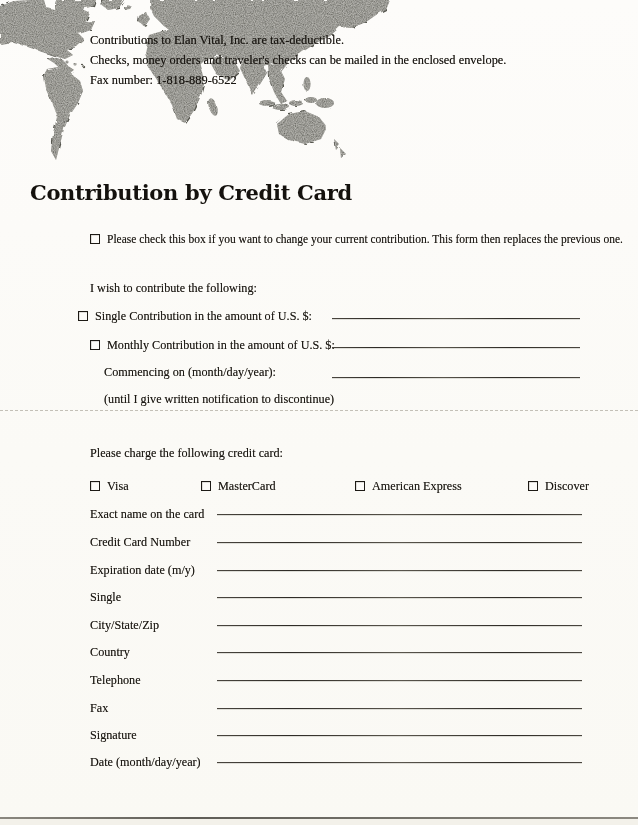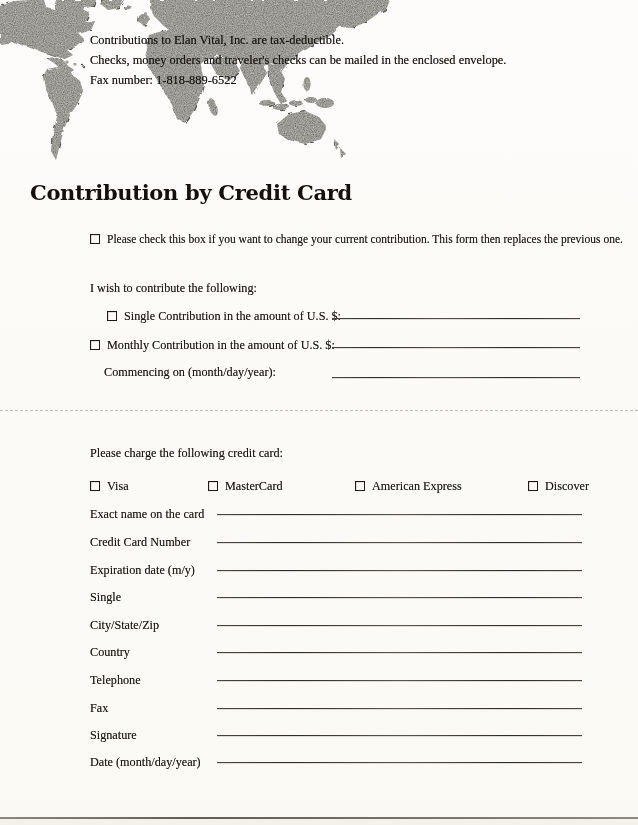--- a/index.html
+++ b/index.html
@@ -139,42 +139,43 @@
   </div>
 
   <h1 class="title">Contribution by Credit Card</h1>
 
   <div class="abs" style="left:90px;top:229px;">
     <span class="cb"></span><span class="txt small">Please check this box if you want to change your current contribution. This form then replaces the previous one.</span>
   </div>
 
   <div class="abs txt" style="left:90px;top:281px;">I wish to contribute the following:</div>
 
-  <div class="abs" style="left:107px;top:306px;">
+  <div class="abs" style="left:78px;top:306px;">
     <span class="cb"></span><span class="txt">Single Contribution in the amount of U.S. $:</span>
   </div>
   <div class="fline" style="left:332px;top:318px;width:248px;"></div>
 
   <div class="abs" style="left:90px;top:335px;">
     <span class="cb"></span><span class="txt">Monthly Contribution in the amount of U.S. $:</span>
   </div>
   <div class="fline" style="left:332px;top:347px;width:248px;"></div>
 
   <div class="abs txt" style="left:104px;top:365px;">Commencing on (month/day/year):</div>
   <div class="fline" style="left:332px;top:377px;width:248px;"></div>
 
+  <div class="abs txt" style="left:104px;top:392px;">(until I give written notification to discontinue)</div>
 
   <div class="crease"></div>
 
   <div class="abs txt" style="left:90px;top:446px;">Please charge the following credit card:</div>
 
   <div class="brand" style="left:90px;top:476px;">
     <span class="cb"></span><span class="txt">Visa</span>
   </div>
-  <div class="brand" style="left:208px;top:476px;">
+  <div class="brand" style="left:201px;top:476px;">
     <span class="cb"></span><span class="txt">MasterCard</span>
   </div>
   <div class="brand" style="left:355px;top:476px;">
     <span class="cb"></span><span class="txt">American Express</span>
   </div>
   <div class="brand" style="left:528px;top:476px;">
     <span class="cb"></span><span class="txt">Discover</span>
   </div>
 
   <div class="cardrow" style="top:504px;">

